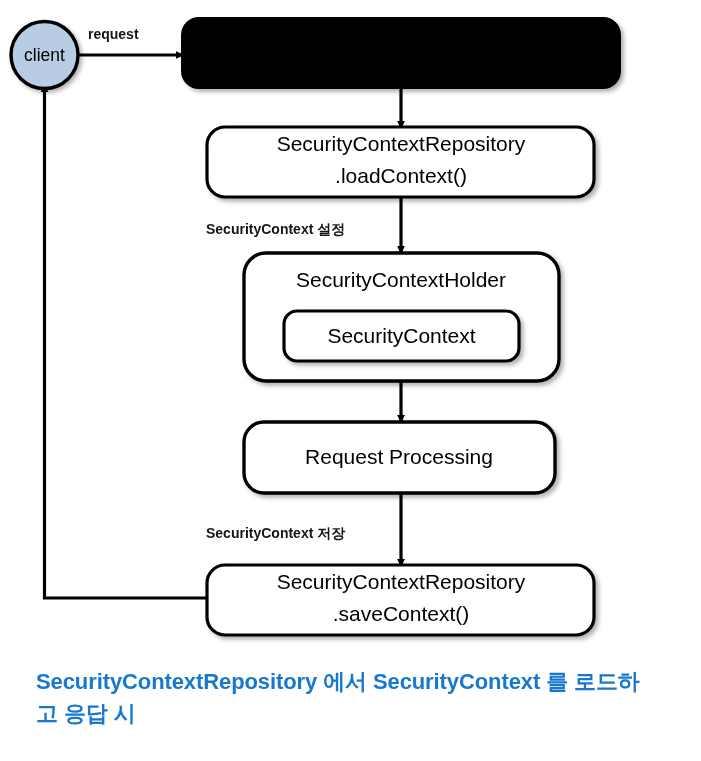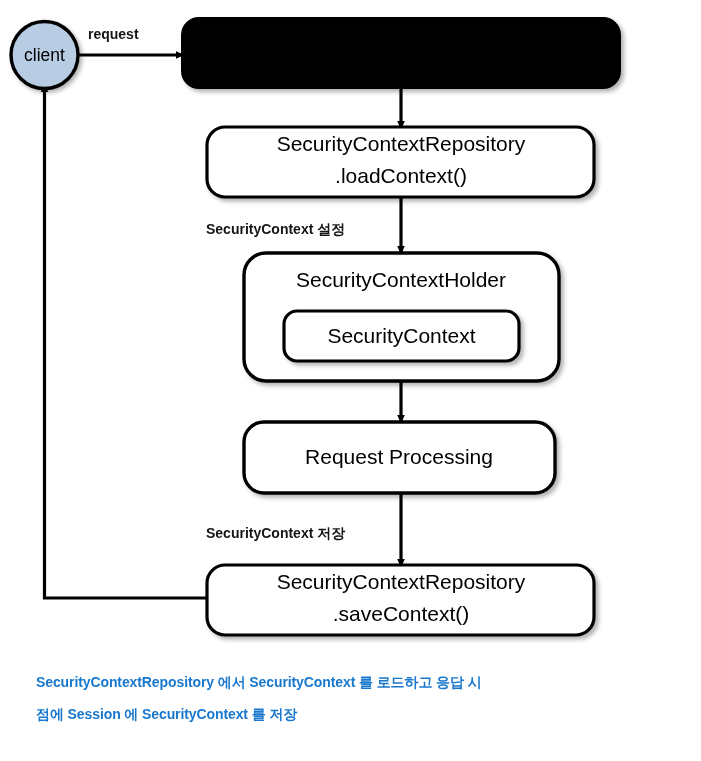--- a/index.html
+++ b/index.html
@@ -40,21 +40,21 @@
     font-size: 14px;
     fill: #151515;
   }
   .caption {
     position: absolute;
     left: 36px;
     top: 666px;
     width: 620px;
     font-family: "Liberation Sans", sans-serif;
     font-weight: bold;
-    font-size: 14px;
+    font-size: 22px;
     line-height: 32px;
     color: #1878ce;
     letter-spacing: -0.1px;
   }
 </style>
 </head>
 <body>
 
 <div id="diagram-root">
 
@@ -122,16 +122,15 @@
 
     <text class="edge-label" x="88" y="39" font-size="16" font-weight="normal" fill="#151515">request</text>
 
     <text class="edge-label" x="206" y="234">SecurityContext 설정</text>
 
     <text class="edge-label" x="206" y="538">SecurityContext  저장</text>
   </svg>
 
   <div class="caption">
     <div>SecurityContextRepository 에서 SecurityContext 를 로드하고 응답 시</div>
-    <div>점에 Session 에 SecurityContext 를 저장</div>
   </div>
 
 </div>
 
 </body></html>

